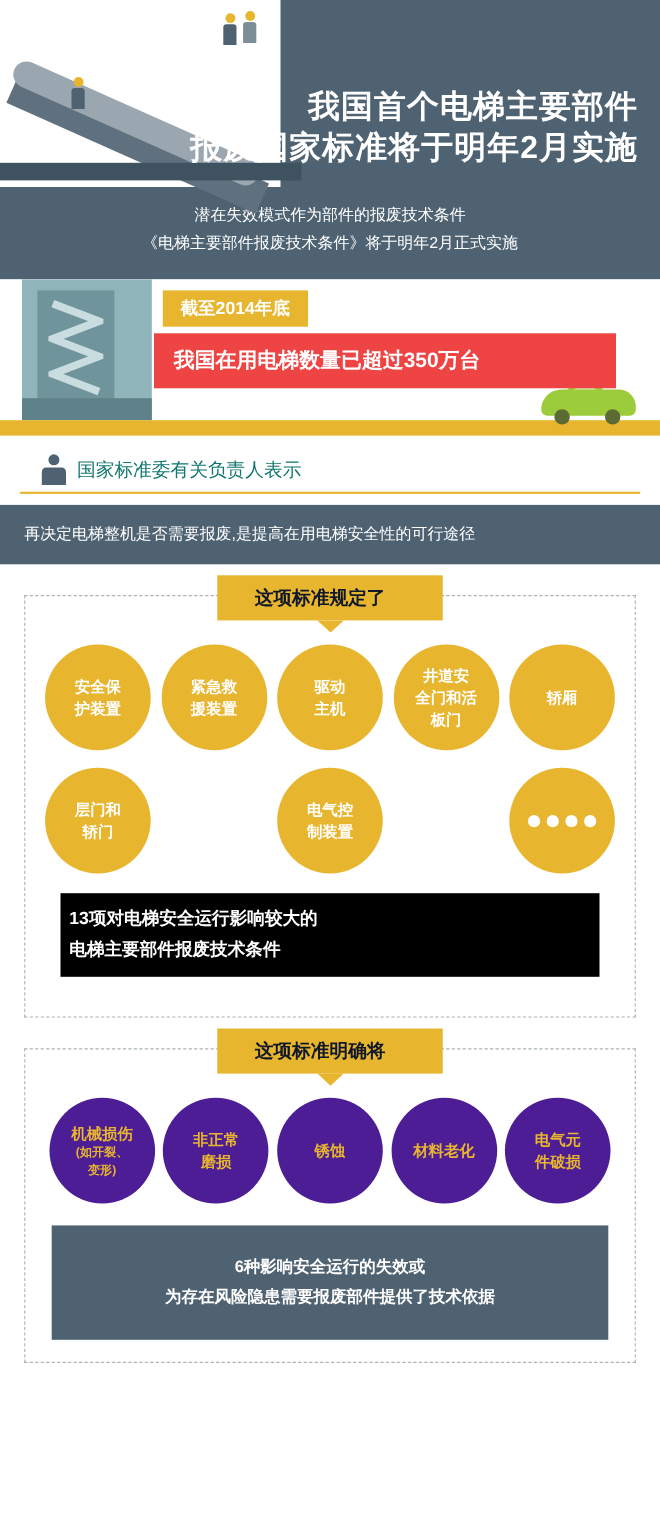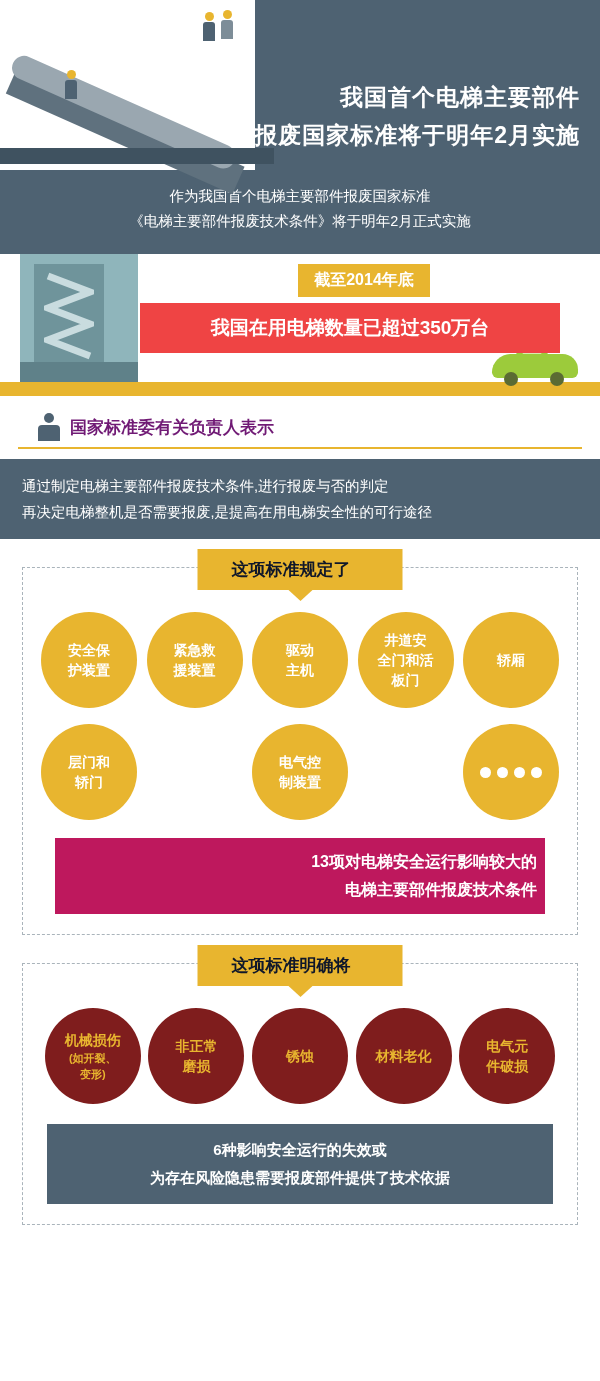--- a/index.html
+++ b/index.html
@@ -67,21 +67,21 @@
   .fig1 { left: 203px; top: 12px; }
   .fig2 { left: 221px; top: 10px; }
   .fig3 { left: 65px; top: 70px; }
 
   .hdr-title {
     position: absolute;
     right: 20px; top: 78px;
     width: 420px;
     text-align: right;
     color: #ffffff;
-    font-size: 23px;
+    font-size: 29px;
     font-weight: bold;
     line-height: 38px;
     letter-spacing: 1px;
   }
 
   
   .intro {
     width: 600px;
     background: #4e6272;
     padding: 14px 0 20px 0;
@@ -92,21 +92,20 @@
     font-size: 14.5px;
     line-height: 25px;
   }
 
   
   .scene {
     position: relative;
     width: 600px;
     height: 145px;
     background: #ffffff;
-    text-align: center;
   }
   .scene-shaft {
     position: absolute;
     left: 20px; top: 0px;
     width: 118px; height: 128px;
     background: #8fb5bb;
   }
   .scene-shaft-inner {
     position: absolute;
     left: 34px; top: 10px;
@@ -207,23 +206,23 @@
   }
   .spk-icon {
     width: 26px; height: 28px;
     position: relative;
     margin-right: 8px;
     flex: 0 0 auto;
   }
   .spk-icon .h { position: absolute; left: 8px; top: 0; width: 10px; height: 10px; border-radius: 50%; background: #4e6272; }
   .spk-icon .b { position: absolute; left: 2px; top: 12px; width: 22px; height: 16px; background: #4e6272; border-radius: 4px 4px 0 0;}
   .speaker-title {
-    color: #701a75;
+    color: #0f766e;
     font-size: 17px;
-    font-weight: bold;
+    font-weight: normal;
   }
   .speaker-body {
     margin-top: 10px;
     background: #4e6272;
     padding: 14px 22px;
     color: #ffffff;
     font-size: 14.5px;
     line-height: 26px;
   }
 
@@ -269,43 +268,43 @@
     display: flex;
     align-items: center;
     justify-content: center;
     text-align: center;
     font-size: 14px;
     font-weight: bold;
     line-height: 20px;
     margin-bottom: 16px;
   }
   .circle.yellow { background: #e8b52f; color: #ffffff; }
-  .circle.slate  { background: #7f1d1d; color: #e8b52f; }
+  .circle.slate  { background: #4c1d95; color: #e8b52f; }
   .circle small { font-size: 11px; font-weight: bold; line-height: 16px; display: block; text-align: center; }
   .dots { display: flex; gap: 6px; }
   .dots i { display: block; width: 11px; height: 11px; border-radius: 50%; background: #ffffff; }
 
   .sec-foot-yellow {
-    background: #be185d;
+    background: #000000;
     color: #ffffff;
     font-size: 16px;
     font-weight: bold;
     line-height: 28px;
-    text-align: right;
+    text-align: left;
     padding: 10px 8px;
-    margin: 2px 14px 0 14px;
+    margin: 2px 14px 16px 14px;
   }
   .sec-foot-slate {
     background: #4e6272;
     color: #ffffff;
     font-size: 15px;
     font-weight: bold;
     line-height: 28px;
     text-align: center;
-    padding: 12px 8px;
+    padding: 24px 8px;
     margin: 4px 6px 0 6px;
   }
 </style>
 </head>
 <body>
 
 <div class="page">
 
   <div class="header">
     <div class="hdr-band"></div>
@@ -329,21 +328,21 @@
         <div class="body"></div>
       </div>
 
     <div class="hdr-title">
       <div>我国首个电梯主要部件</div>
       <div>报废国家标准将于明年2月实施</div>
     </div>
   </div>
 
   <div class="intro">
-    <p>作为我国首个电梯主要部件报废国家标准</p>
+    <p>潜在失效模式作为部件的报废技术条件</p>
     <p>《电梯主要部件报废技术条件》将于明年2月正式实施</p>
   </div>
 
   <div class="scene">
     <div class="scene-shaft"></div>
     <div class="scene-shaft-inner"></div>
     <svg class="zigzag" viewBox="0 0 50 90">
       <polyline points="4,4 46,20 4,36 46,52 4,68 46,84" fill="none" stroke="#c9dcdf" stroke-width="7"></polyline>
     </svg>
     <div class="scene-door"></div>
@@ -365,21 +364,20 @@
 
   <div class="speaker">
     <div class="speaker-head">
       <span class="spk-icon">
           <span class="h"></span>
           <span class="b"></span>
         </span>
       <span class="speaker-title">国家标准委有关负责人表示</span>
     </div>
     <div class="speaker-body">
-      <div>通过制定电梯主要部件报废技术条件,进行报废与否的判定</div>
       <div>再决定电梯整机是否需要报废,是提高在用电梯安全性的可行途径</div>
     </div>
   </div>
 
   <div class="section">
     <div class="sec-banner">这项标准规定了</div>
     <div class="circle-grid">
 
       <div class="circle yellow">
         <div>

